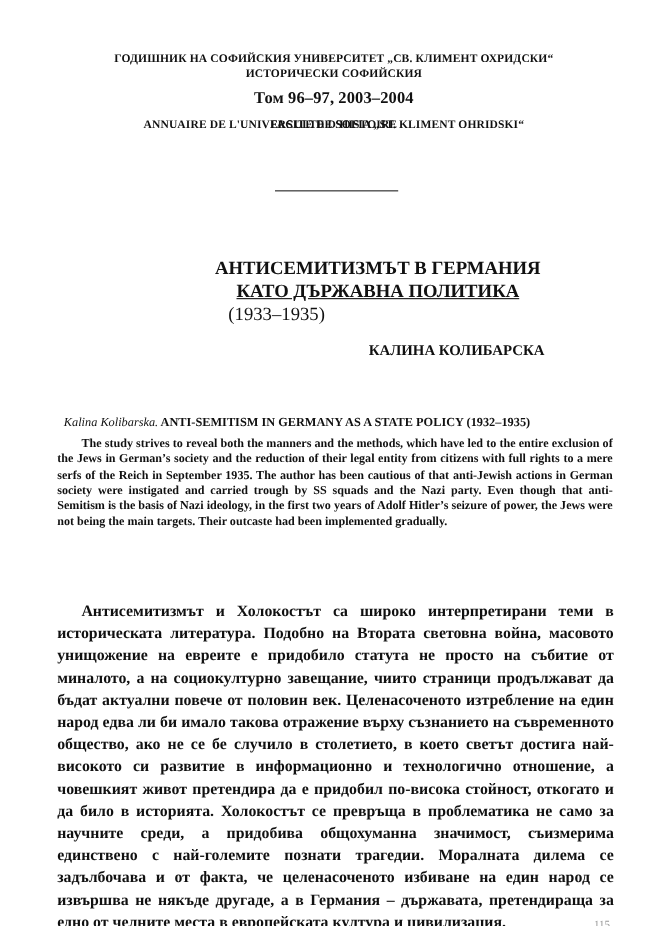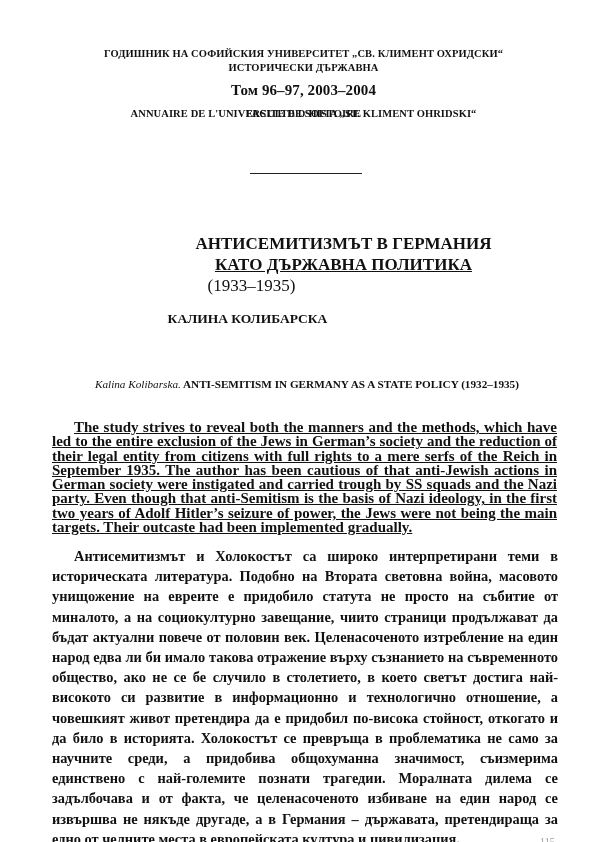--- a/index.html
+++ b/index.html
@@ -3,35 +3,35 @@
   <meta charset="utf-8">
   <style>
     html, body { margin: 0; padding: 0; background: #ffffff; }
     body { width: 607px; height: 842px; position: relative; overflow: hidden; color: #111111; font-family: "Liberation Serif", serif; }
     .page { position: absolute; left: 0; top: 0; width: 607px; height: 842px; }
     .hdr { position: absolute; left: 0; width: 607px; text-align: center; font-weight: bold; font-size: 10.5px; letter-spacing: 0.1px; white-space: nowrap; }
     .hdr.sub { font-size: 15px; }
     .rule { position: absolute; left: 250px; top: 173px; width: 112px; height: 0; border-top: 1.3px solid #222; }
     .title { position: absolute; left: 0; width: 607px; text-align: center; font-weight: bold; font-size: 17px; white-space: nowrap; padding-left: 40px; }
     .years { position: absolute; left: 0; width: 503px; text-align: center; font-size: 17px; white-space: nowrap; }
-    .author { position: absolute; left: 0; top: 311px; width: 495px; text-align: center; font-weight: bold; font-size: 13.5px; }
+    .author { position: absolute; left: 0; top: 311px; width: 495px; text-align: right; font-weight: bold; font-size: 13.5px; }
     .entitle { position: absolute; left: 58px; top: 378px; width: 500px; font-size: 11.2px; font-weight: bold; white-space: nowrap; }
-    .entitle .a { font-style: italic; font-weight: normal; margin-left: 37px; }
-    .abstract { position: absolute; left: 52px; top: 420px; width: 505px; font-size: 15px; line-height: 14.3px; text-align: justify; font-weight: bold; text-decoration: underline; }
+    .entitle .a { font-style: italic; font-weight: normal; }
+    .abstract { position: absolute; left: 52px; top: 396px; width: 505px; font-size: 11px; line-height: 14.3px; text-align: justify; font-weight: bold; }
     .abstract p { margin: 0; text-indent: 22px; }
     .body { position: absolute; left: 52px; top: 546px; width: 506px; font-size: 14.4px; line-height: 20.2px; text-align: justify; font-weight: bold; }
     .body p { margin: 0; text-indent: 22px; }
     .pgnum { position: absolute; left: 540px; top: 836px; font-size: 10px; color: #999; }
   </style>
 </head>
 <body>
 
 <div class="page">
   <div class="hdr" style="top:48px;">ГОДИШНИК НА СОФИЙСКИЯ УНИВЕРСИТЕТ „СВ. КЛИМЕНТ ОХРИДСКИ“</div>
-  <div class="hdr" style="top:62px;">ИСТОРИЧЕСКИ ДЪРЖАВНА</div>
+  <div class="hdr" style="top:62px;">ИСТОРИЧЕСКИ СОФИЙСКИЯ</div>
   <div class="hdr sub" style="top:82px;">Том 96–97, 2003–2004</div>
   <div class="hdr" style="top:108px;">ANNUAIRE DE L'UNIVERSITE DE SOFIA „ST. KLIMENT OHRIDSKI“</div>
   <div class="hdr" style="top:108px;">FACULTE D'HISTOIRE</div>
   <div class="rule"></div>
 
   <div class="title" style="top:234px;">АНТИСЕМИТИЗМЪТ В ГЕРМАНИЯ</div>
   <div class="title" style="top:255px;text-decoration:underline;">КАТО ДЪРЖАВНА ПОЛИТИКА</div>
   <div class="years" style="top:276px;">(1933–1935)</div>
 
   <div class="author">КАЛИНА КОЛИБАРСКА</div>

